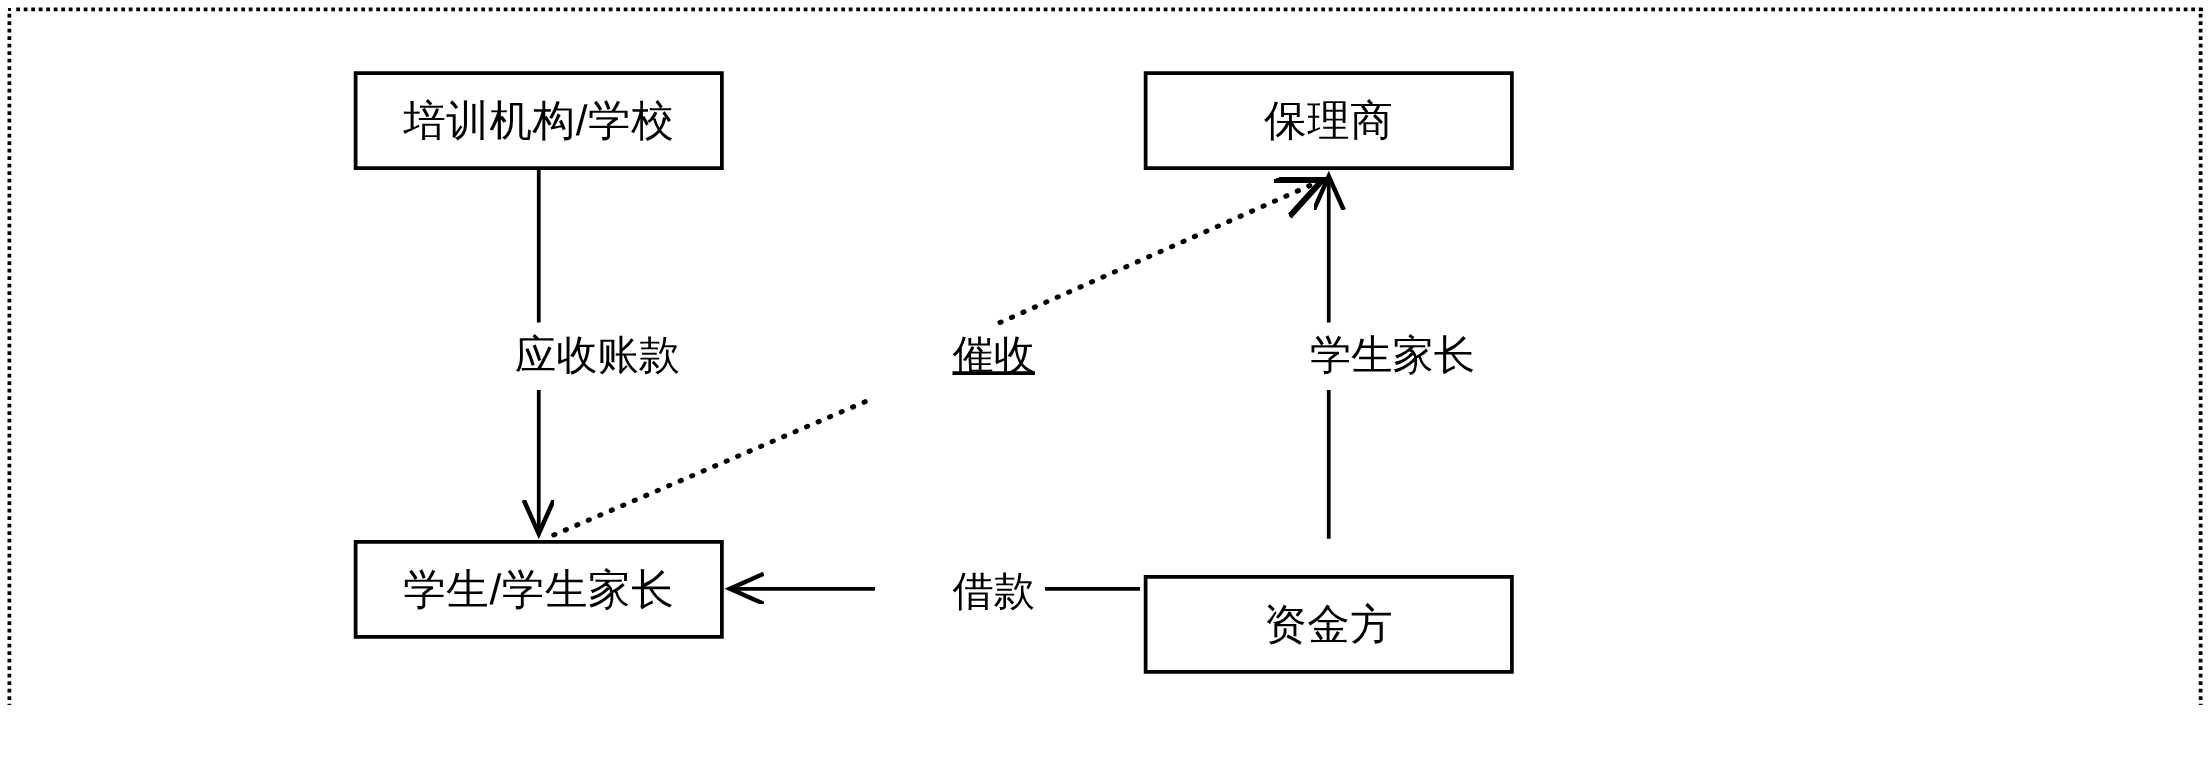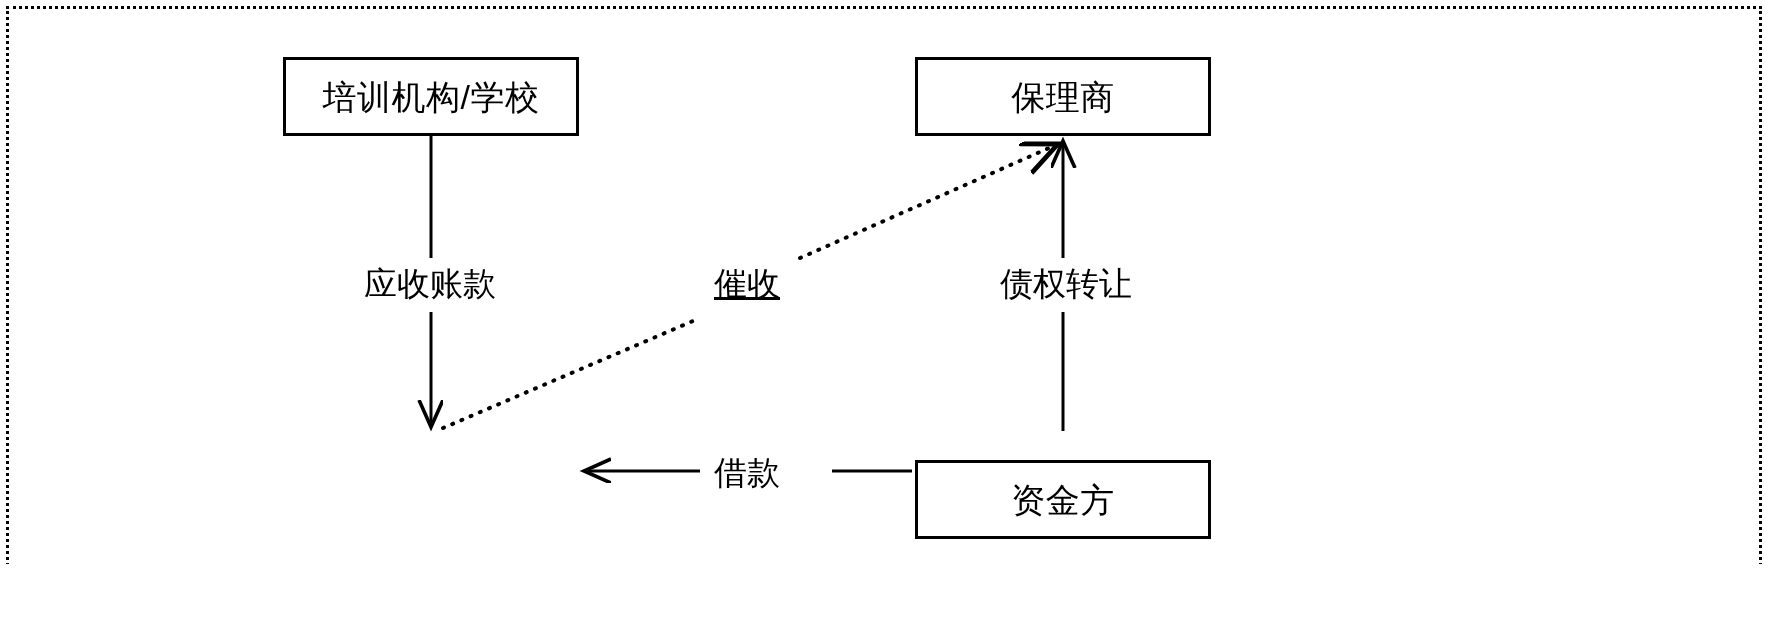--- a/index.html
+++ b/index.html
@@ -48,20 +48,21 @@
   #node-funder    { left: 915px; top: 432px; width: 296px; height: 79px; margin-top: 28px; }
 
   .edge-label {
     position: absolute;
     color: #000000;
     font-size: 33px;
     line-height: 1;
     white-space: nowrap;
     background: #ffffff;
     padding: 4px 8px;
+    margin-left: 48px;
   }
   #label-receivable  { left: 356px; top: 263px; }
   #label-collection  { left: 706px; top: 263px; text-decoration: underline; }
   #label-assignment  { left: 992px; top: 263px; }
   #label-loan        { left: 706px; top: 452px; }
 
   svg.edges {
     position: absolute;
     left: 0;
     top: 0;
@@ -109,23 +110,26 @@
   </svg>
 
   <div class="node" id="node-training">
     <span>培训机构/学校</span>
   </div>
 
   <div class="node" id="node-factoring">
     <span>保理商</span>
   </div>
 
+  <div class="node" id="node-student">
+    <span>学生/学生家长</span>
+  </div>
 
   <div class="node" id="node-funder">
     <span>资金方</span>
   </div>
 
   <div class="edge-label" id="label-receivable">应收账款</div>
   <div class="edge-label" id="label-collection">催收</div>
-  <div class="edge-label" id="label-assignment">债权转让</div>
+  <div class="edge-label" id="label-assignment">学生家长</div>
   <div class="edge-label" id="label-loan">借款</div>
 
 </div>
 
 </body></html>

